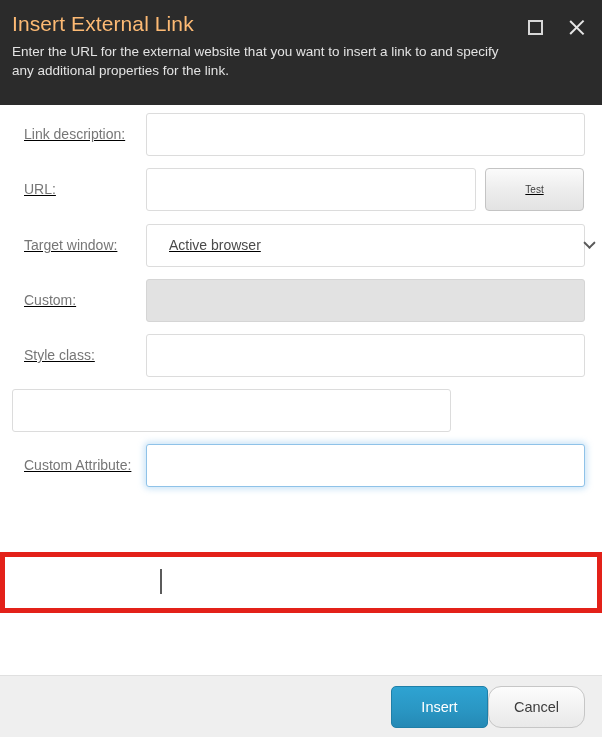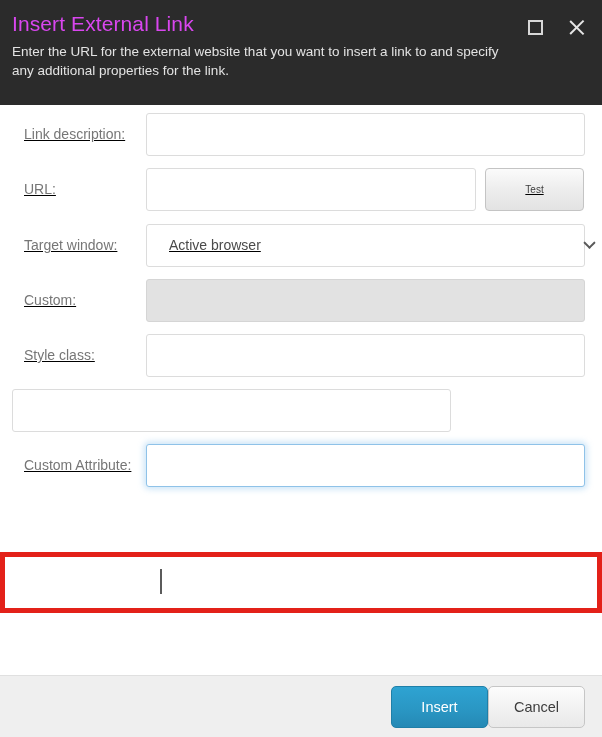--- a/index.html
+++ b/index.html
@@ -29,21 +29,21 @@
     color: #ffffff;
     height: 105px;
     box-sizing: border-box;
     padding: 10px 12px 0 12px;
     position: relative;
     flex: 0 0 auto;
   }
   .title-text {
     font-size: 21px;
     font-weight: normal;
-    color: #d946ef;
+    color: #fdba74;
     letter-spacing: 0.1px;
     line-height: 28px;
     margin: 0;
   }
   .subtitle-text {
     font-size: 13.5px;
     color: #e3e3e3;
     line-height: 19px;
     margin-top: 4px;
     max-width: 500px;
@@ -232,21 +232,21 @@
     background: linear-gradient(to bottom, #2ea3d2 0%, #2a97c4 55%, #2589b5 100%);
     color: #ffffff;
     font-size: 14.5px;
     cursor: pointer;
     font-family: "Liberation Sans", sans-serif;
   }
   .btn-secondary {
     width: 97px;
     height: 42px;
     border: 1px solid #c6c6c6;
-    border-radius: 5px;
+    border-radius: 13px;
     background: linear-gradient(to bottom, #fcfcfc 0%, #f1f1f1 55%, #e9e9e9 100%);
     color: #3d3d3d;
     font-size: 14.5px;
     cursor: pointer;
     font-family: "Liberation Sans", sans-serif;
   }
 </style>
 </head>
 <body>
 

